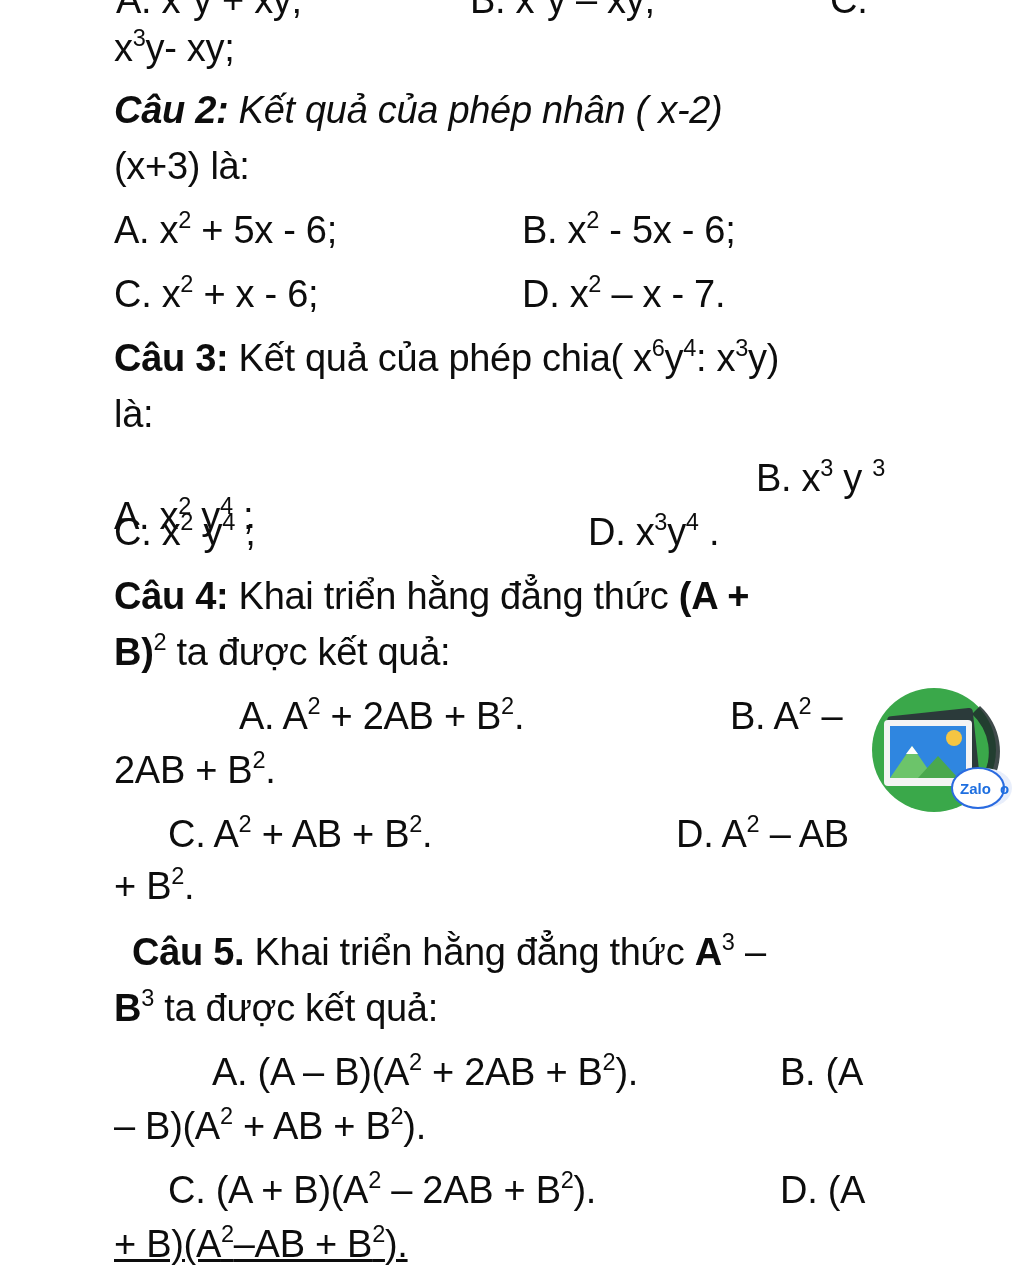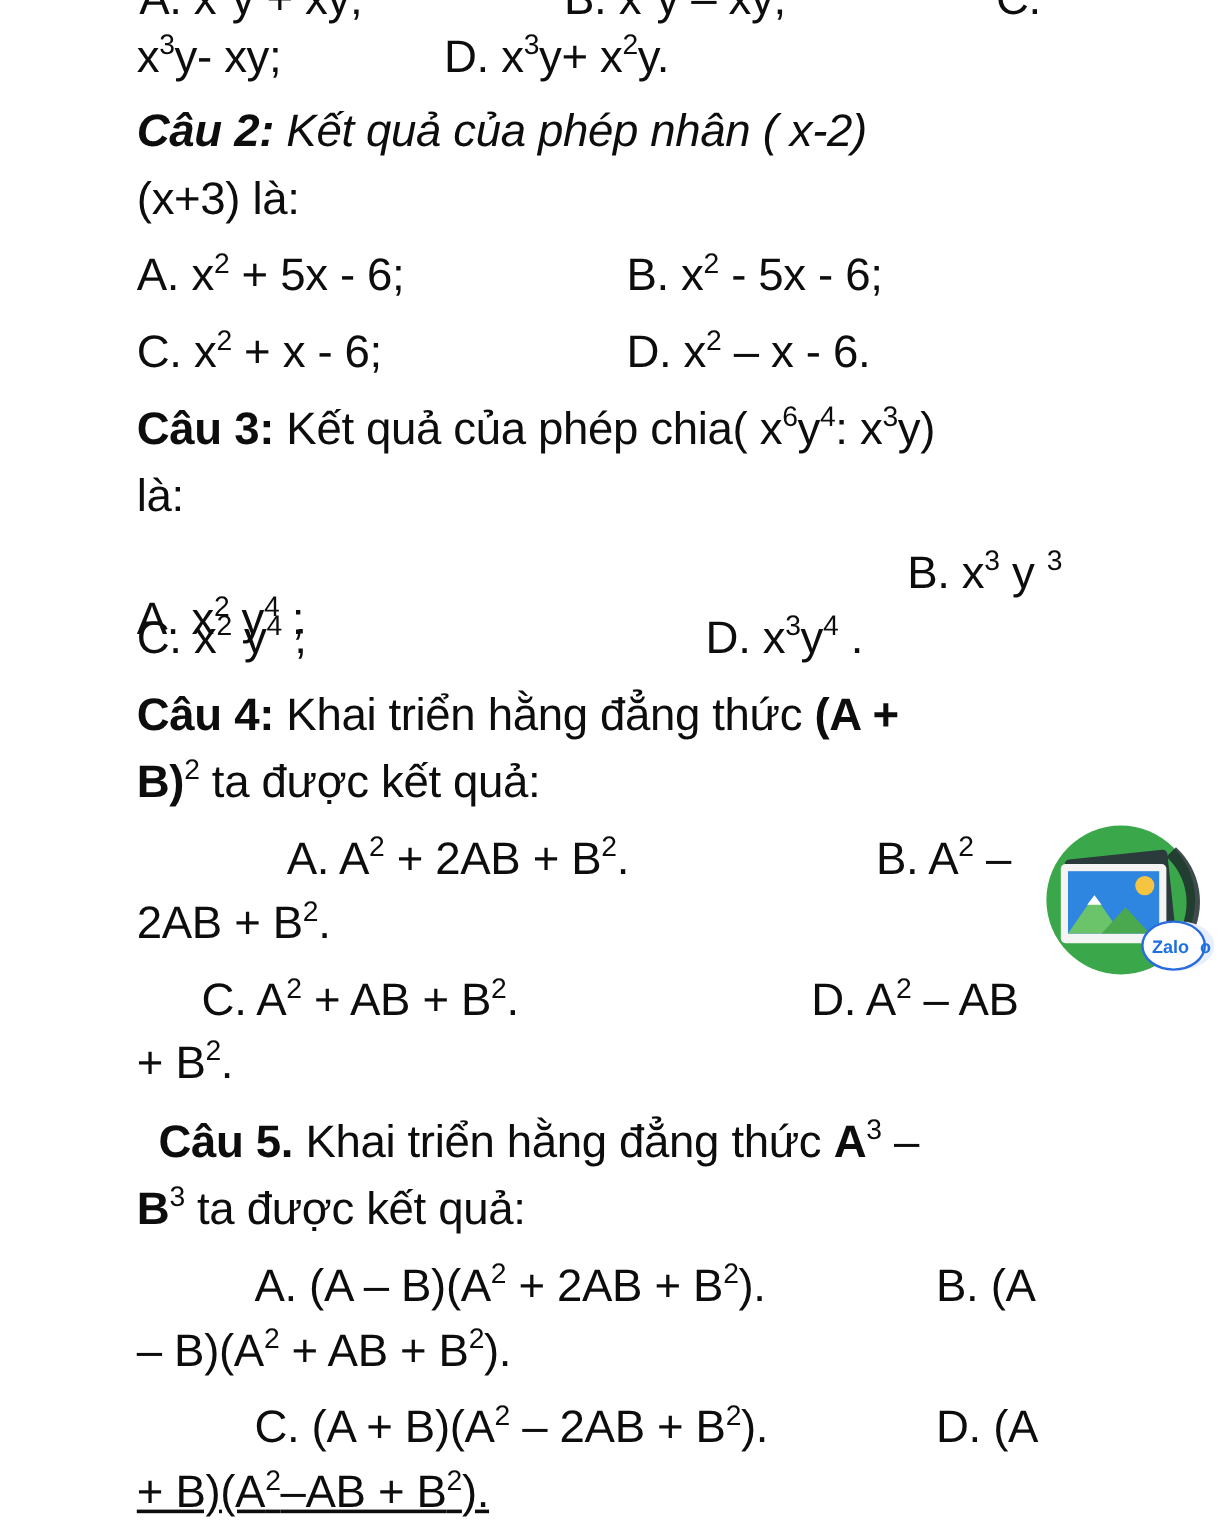--- a/index.html
+++ b/index.html
@@ -26,47 +26,46 @@
   .zalo-fab svg { width: 144px; height: 128px; display: block; }
 </style>
 </head>
 <body>
 
 <div class="doc" id="doc">
     <div class="line cut" style="left: 116px; top: -22px;"><span>A. x</span><sup>3</sup><span>y + xy;</span></div>
     <div class="line cut" style="left: 470px; top: -22px;"><span>B. x</span><sup>3</sup><span>y – xy;</span></div>
     <div class="line cut" style="left: 830px; top: -22px;"><span>C.</span></div>
     <div class="line" style="left: 114px; top: 26px;"><span>x</span><sup>3</sup><span>y- xy;</span></div>
-    <div class="line" style="left: 370px; top: 26px;"><span>D. x</span><sup>3</sup><span>y+ x</span><sup>2</sup><span>y.</span></div>
     <div class="line" style="left: 114px; top: 88px; font-style: italic;"><b>Câu 2:</b><span>  Kết quả của phép nhân   ( x-2)</span></div>
     <div class="line" style="left: 114px; top: 144px;"><span>(x+3) là:</span></div>
     <div class="line" style="left: 114px; top: 208px;"><span>A. x</span><sup>2</sup><span> + 5x - 6;</span></div>
     <div class="line" style="left: 522px; top: 208px;"><span>B. x</span><sup>2</sup><span> - 5x - 6;</span></div>
     <div class="line" style="left: 114px; top: 272px;"><span>C. x</span><sup>2</sup><span> + x - 6;</span></div>
-    <div class="line" style="left: 522px; top: 272px;"><span>D. x</span><sup>2</sup><span> – x - 6.</span></div>
+    <div class="line" style="left: 522px; top: 272px;"><span>D. x</span><sup>2</sup><span> – x - 7.</span></div>
     <div class="line" style="left: 114px; top: 336px;"><b>Câu 3:</b><span> Kết quả của phép chia( x</span><sup>6</sup><span>y</span><sup>4</sup><span>: x</span><sup>3</sup><span>y)</span></div>
     <div class="line" style="left: 114px; top: 392px;"><span>là:</span></div>
     <div class="line" style="left: 114px; top: 456px; margin-top: 38px;"><span>A. x</span><sup>2</sup><span> y</span><sup>4</sup><span>  ;</span></div>
     <div class="line" style="left: 756px; top: 456px;"><span>B. x</span><sup>3</sup><span> y </span><sup>3</sup></div>
     <div class="line" style="left: 114px; top: 510px;"><span>C. x</span><sup>2</sup><span> y</span><sup>4</sup><span>   ;</span></div>
     <div class="line" style="left: 588px; top: 510px;"><span>D. x</span><sup>3</sup><span>y</span><sup>4</sup><span> .</span></div>
     <div class="line" style="left: 114px; top: 574px;"><b>Câu 4:</b><span> Khai triển hằng đẳng thức </span><b>(A +</b></div>
     <div class="line" style="left: 114px; top: 630px;"><b>B)</b><sup>2</sup><span> ta được kết quả:</span></div>
     <div class="line" style="left: 239px; top: 694px;"><span>A. A</span><sup>2</sup><span> + 2AB + B</span><sup>2</sup><span>.</span></div>
     <div class="line" style="left: 730px; top: 694px;"><span>B. A</span><sup>2</sup><span> –</span></div>
     <div class="line" style="left: 114px; top: 748px;"><span>2AB + B</span><sup>2</sup><span>.</span></div>
     <div class="line" style="left: 168px; top: 812px;"><span>C. A</span><sup>2</sup><span> + AB + B</span><sup>2</sup><span>.</span></div>
     <div class="line" style="left: 676px; top: 812px;"><span>D. A</span><sup>2</sup><span> – AB</span></div>
     <div class="line" style="left: 114px; top: 864px;"><span>+ B</span><sup>2</sup><span>.</span></div>
     <div class="line" style="left: 132px; top: 930px;"><b>Câu 5.</b><span> Khai triển hằng đẳng thức </span><b>A</b><sup>3</sup><span> –</span></div>
     <div class="line" style="left: 114px; top: 986px;"><b>B</b><sup>3</sup><span> ta được kết quả:</span></div>
     <div class="line" style="left: 168px; top: 1050px; margin-left: 44px;"><span>A. (A – B)(A</span><sup>2</sup><span> + 2AB + B</span><sup>2</sup><span>).</span></div>
     <div class="line" style="left: 780px; top: 1050px;"><span>B. (A</span></div>
     <div class="line" style="left: 114px; top: 1104px;"><span>– B)(A</span><sup>2</sup><span> + AB + B</span><sup>2</sup><span>).</span></div>
-    <div class="line" style="left: 168px; top: 1168px; margin-left: 44px;"><span>C. (A + B)(A</span><sup>2</sup><span> – 2AB + B</span><sup>2</sup><span>).</span></div>
+    <div class="line" style="left: 168px; top: 1168px;"><span>C. (A + B)(A</span><sup>2</sup><span> – 2AB + B</span><sup>2</sup><span>).</span></div>
     <div class="line" style="left: 780px; top: 1168px;"><span>D. (A</span></div>
     <div class="line" style="left: 114px; top: 1222px; text-decoration: underline;"><span>+ B)(A</span><sup>2</sup><span>–AB + B</span><sup>2</sup><span>).</span></div>
   </div>
 
 <div class="zalo-fab">
   <svg viewBox="0 0 144 128">
     <circle cx="66" cy="64" r="62" fill="#3aa84a"></circle>
     <path d="M112 20 A62 62 0 0 1 124 96 L114 92 A52 52 0 0 0 104 28 Z" fill="#1f2b2b" opacity="0.85"></path>
     <rect x="22" y="26" width="86" height="64" rx="4" fill="#2b3a3a" transform="rotate(-6 65 58)"></rect>
     <rect x="16" y="34" width="88" height="66" rx="4" fill="#f4f4f4"></rect>

